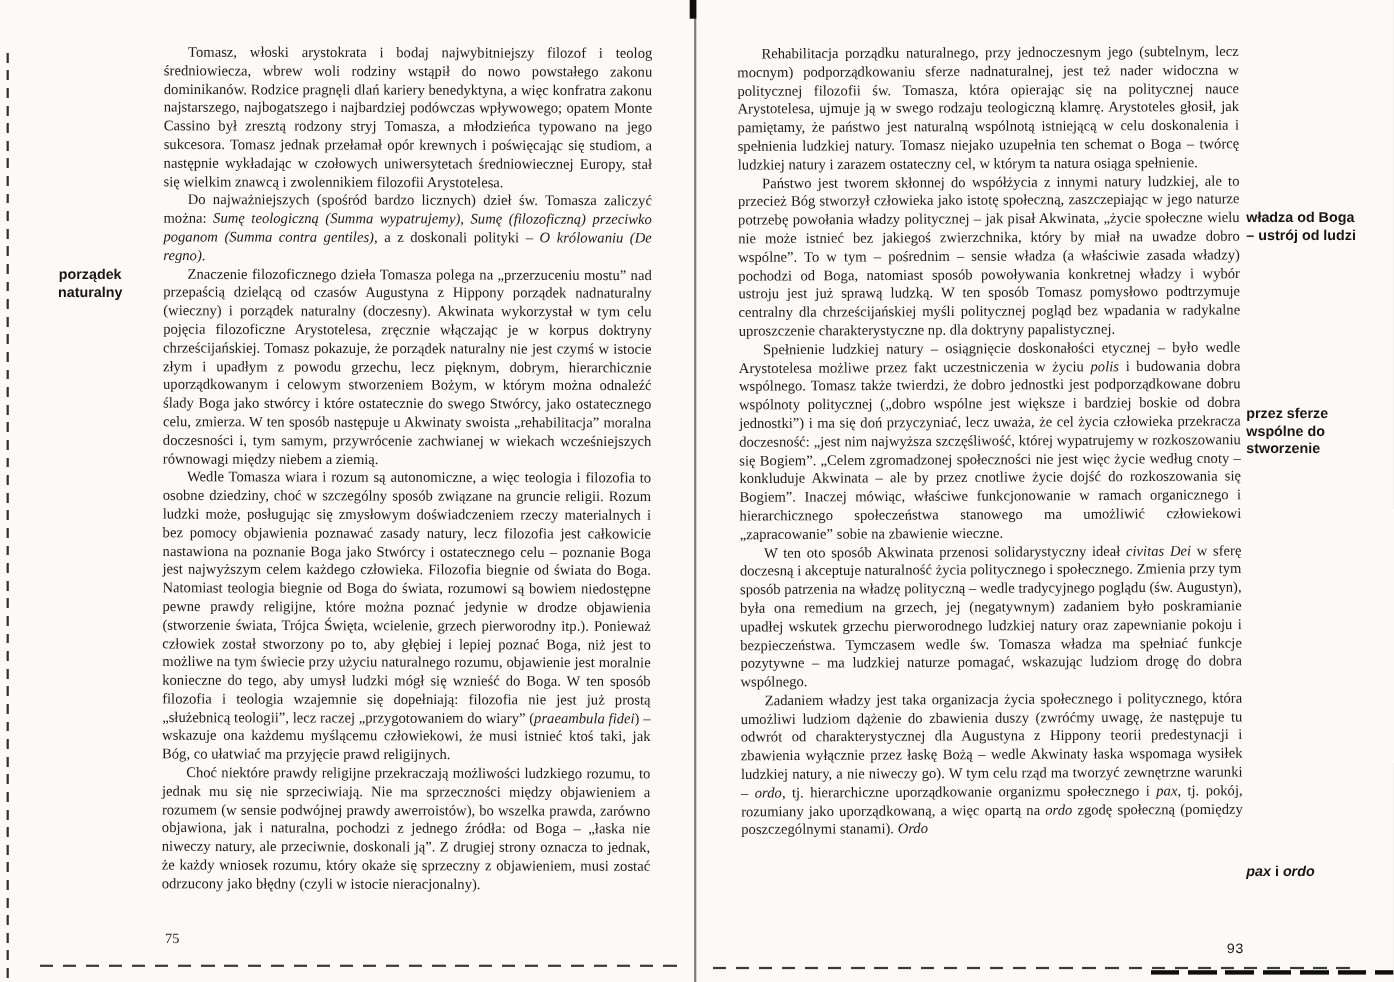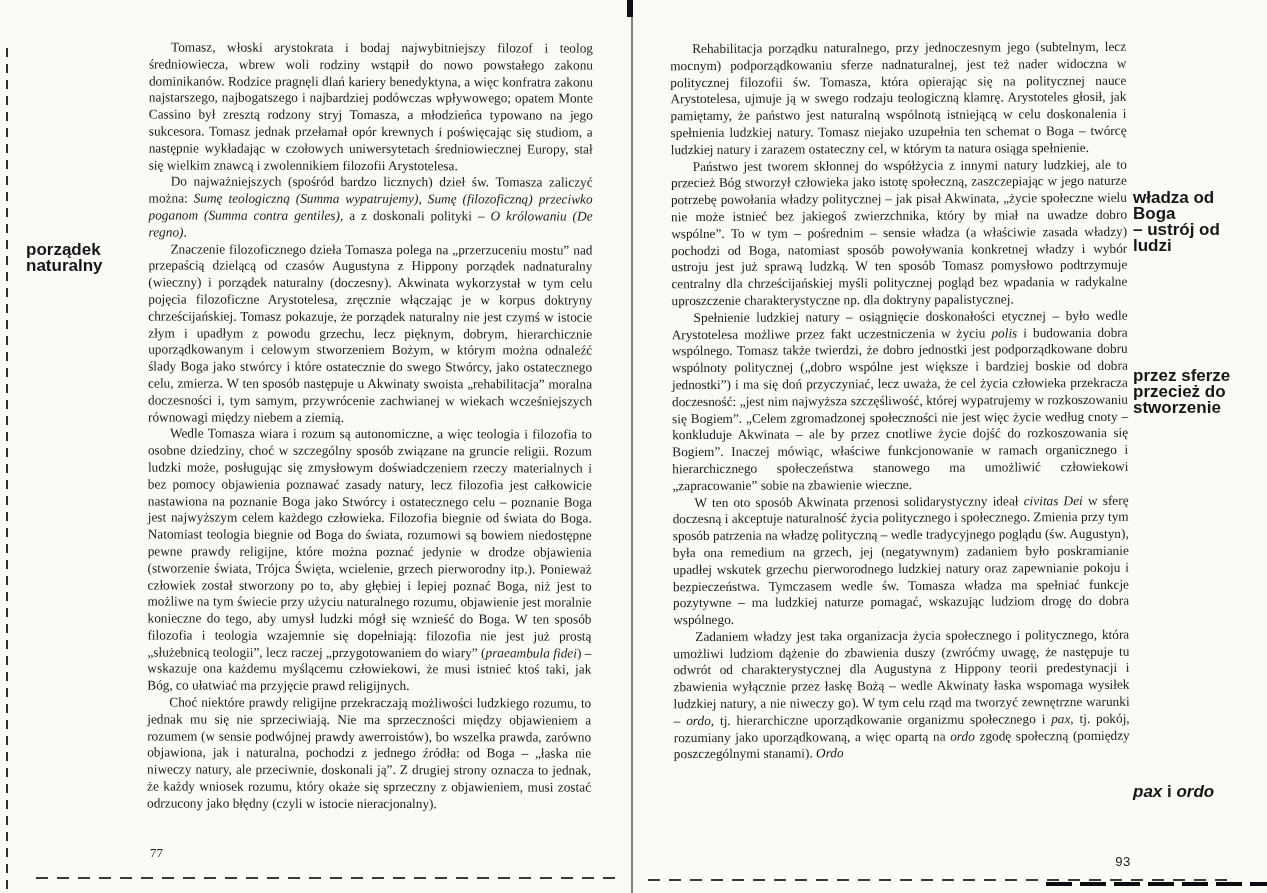--- a/index.html
+++ b/index.html
@@ -17,23 +17,23 @@
     position:absolute; text-align:justify;
     font-size:13.3px; line-height:16.8px;
   }
   .page.left  .body-text { left:148px; top:40px; width:444px; transform:rotate(0.15deg); }
   .page.right .body-text { left:39px;  top:40px; width:456px; transform:rotate(-0.3deg); }
   .para { text-indent:22px; }
   .para i { font-style:italic; }
   .margin-note {
     position:absolute;
     font-family:"Liberation Sans","DejaVu Sans",sans-serif;
-    font-weight:bold; font-size:17px; line-height:16px; color:#161616;
+    font-weight:bold; font-size:13px; line-height:16px; color:#161616;
   }
-  .page.left  .margin-note { left:26px;  width:112px; text-align:left; }
+  .page.left  .margin-note { left:26px;  width:112px; text-align:center; }
   .page.right .margin-note { left:500px; width:124px; text-align:left; }
   .page-number { position:absolute; font-size:13px; color:#1b1b1b; }
   .pn-left  { left:150px; top:845px; }
   .pn-right { left:482px; top:855px;font-family:Liberation Mono, monospace; }
 
   
   .spine-line { position:absolute; left:631px; top:0; width:2px; height:893px; background:#4a4a4a; opacity:.7; }
   .spine-top-mark { position:absolute; left:627px; top:0; width:6px; height:17px; background:#101010; }
   .edge-marks-left {
     position:absolute; left:6px; top:48px; width:2px; height:845px;
@@ -62,31 +62,31 @@
         <div><span>porządek</span></div>
         <div><span>naturalny</span></div>
       </div>
     <div class="body-text">
       <p class="para"><span>Tomasz, włoski arystokrata i bodaj najwybitniejszy filozof i teolog średniowiecza, wbrew woli rodziny wstąpił do nowo powstałego zakonu dominikanów. Rodzice pragnęli dlań kariery benedyktyna, a więc konfratra zakonu najstarszego, najbogatszego i najbardziej podówczas wpływowego; opatem Monte Cassino był zresztą rodzony stryj Tomasza, a młodzieńca typowano na jego sukcesora. Tomasz jednak przełamał opór krewnych i poświęcając się studiom, a następnie wykładając w czołowych uniwersytetach średniowiecznej Europy, stał się wielkim znawcą i zwolennikiem filozofii Arystotelesa.</span></p>
       <p class="para"><span>Do najważniejszych (spośród bardzo licznych) dzieł św. Tomasza zaliczyć można: </span><i>Sumę teologiczną (Summa wypatrujemy)</i><span>, </span><i>Sumę (filozoficzną) przeciwko poganom (Summa contra gentiles)</i><span>, a z doskonali polityki – </span><i>O królowaniu (De regno)</i><span>.</span></p>
       <p class="para"><span>Znaczenie filozoficznego dzieła Tomasza polega na „przerzuceniu mostu” nad przepaścią dzielącą od czasów Augustyna z Hippony porządek nadnaturalny (wieczny) i porządek naturalny (doczesny). Akwinata wykorzystał w tym celu pojęcia filozoficzne Arystotelesa, zręcznie włączając je w korpus doktryny chrześcijańskiej. Tomasz pokazuje, że porządek naturalny nie jest czymś w istocie złym i upadłym z powodu grzechu, lecz pięknym, dobrym, hierarchicznie uporządkowanym i celowym stworzeniem Bożym, w którym można odnaleźć ślady Boga jako stwórcy i które ostatecznie do swego Stwórcy, jako ostatecznego celu, zmierza. W ten sposób następuje u Akwinaty swoista „rehabilitacja” moralna doczesności i, tym samym, przywrócenie zachwianej w wiekach wcześniejszych równowagi między niebem a ziemią.</span></p>
       <p class="para"><span>Wedle Tomasza wiara i rozum są autonomiczne, a więc teologia i filozofia to osobne dziedziny, choć w szczególny sposób związane na gruncie religii. Rozum ludzki może, posługując się zmysłowym doświadczeniem rzeczy materialnych i bez pomocy objawienia poznawać zasady natury, lecz filozofia jest całkowicie nastawiona na poznanie Boga jako Stwórcy i ostatecznego celu – poznanie Boga jest najwyższym celem każdego człowieka. Filozofia biegnie od świata do Boga. Natomiast teologia biegnie od Boga do świata, rozumowi są bowiem niedostępne pewne prawdy religijne, które można poznać jedynie w drodze objawienia (stworzenie świata, Trójca Święta, wcielenie, grzech pierworodny itp.). Ponieważ człowiek został stworzony po to, aby głębiej i lepiej poznać Boga, niż jest to możliwe na tym świecie przy użyciu naturalnego rozumu, objawienie jest moralnie konieczne do tego, aby umysł ludzki mógł się wznieść do Boga. W ten sposób filozofia i teologia wzajemnie się dopełniają: filozofia nie jest już prostą „służebnicą teologii”, lecz raczej „przygotowaniem do wiary” (</span><i>praeambula fidei</i><span>) – wskazuje ona każdemu myślącemu człowiekowi, że musi istnieć ktoś taki, jak Bóg, co ułatwiać ma przyjęcie prawd religijnych.</span></p>
       <p class="para"><span>Choć niektóre prawdy religijne przekraczają możliwości ludzkiego rozumu, to jednak mu się nie sprzeciwiają. Nie ma sprzeczności między objawieniem a rozumem (w sensie podwójnej prawdy awerroistów), bo wszelka prawda, zarówno objawiona, jak i naturalna, pochodzi z jednego źródła: od Boga – „łaska nie niweczy natury, ale przeciwnie, doskonali ją”. Z drugiej strony oznacza to jednak, że każdy wniosek rozumu, który okaże się sprzeczny z objawieniem, musi zostać odrzucony jako błędny (czyli w istocie nieracjonalny).</span></p>
     </div>
-    <div class="page-number pn-left">77</div>
+    <div class="page-number pn-left">75</div>
   </div>
 
   <div class="page right">
     <div class="margin-note" style="top:190px">
         <div><span>władza od Boga</span></div>
         <div><span>– ustrój od ludzi</span></div>
       </div>
     <div class="margin-note" style="top:368px">
         <div><span>przez sferze</span></div>
-        <div><span>przecież do</span></div>
+        <div><span>wspólne do</span></div>
         <div><span>stworzenie</span></div>
       </div>
     <div class="margin-note" style="top:784px">
         <div><i>pax</i><span> i </span><i>ordo</i></div>
       </div>
     <div class="body-text">
       <p class="para"><span>Rehabilitacja porządku naturalnego, przy jednoczesnym jego (subtelnym, lecz mocnym) podporządkowaniu sferze nadnaturalnej, jest też nader widoczna w politycznej filozofii św. Tomasza, która opierając się na politycznej nauce Arystotelesa, ujmuje ją w swego rodzaju teologiczną klamrę. Arystoteles głosił, jak pamiętamy, że państwo jest naturalną wspólnotą istniejącą w celu doskonalenia i spełnienia ludzkiej natury. Tomasz niejako uzupełnia ten schemat o Boga – twórcę ludzkiej natury i zarazem ostateczny cel, w którym ta natura osiąga spełnienie.</span></p>
       <p class="para"><span>Państwo jest tworem skłonnej do współżycia z innymi natury ludzkiej, ale to przecież Bóg stworzył człowieka jako istotę społeczną, zaszczepiając w jego naturze potrzebę powołania władzy politycznej – jak pisał Akwinata, „życie społeczne wielu nie może istnieć bez jakiegoś zwierzchnika, który by miał na uwadze dobro wspólne”. To w tym – pośrednim – sensie władza (a właściwie zasada władzy) pochodzi od Boga, natomiast sposób powoływania konkretnej władzy i wybór ustroju jest już sprawą ludzką. W ten sposób Tomasz pomysłowo podtrzymuje centralny dla chrześcijańskiej myśli politycznej pogląd bez wpadania w radykalne uproszczenie charakterystyczne np. dla doktryny papalistycznej.</span></p>
       <p class="para"><span>Spełnienie ludzkiej natury – osiągnięcie doskonałości etycznej – było wedle Arystotelesa możliwe przez fakt uczestniczenia w życiu </span><i>polis</i><span> i budowania dobra wspólnego. Tomasz także twierdzi, że dobro jednostki jest podporządkowane dobru wspólnoty politycznej („dobro wspólne jest większe i bardziej boskie od dobra jednostki”) i ma się doń przyczyniać, lecz uważa, że cel życia człowieka przekracza doczesność: „jest nim najwyższa szczęśliwość, której wypatrujemy w rozkoszowaniu się Bogiem”. „Celem zgromadzonej społeczności nie jest więc życie według cnoty – konkluduje Akwinata – ale by przez cnotliwe życie dojść do rozkoszowania się Bogiem”. Inaczej mówiąc, właściwe funkcjonowanie w ramach organicznego i hierarchicznego społeczeństwa stanowego ma umożliwić człowiekowi „zapracowanie” sobie na zbawienie wieczne.</span></p>
       <p class="para"><span>W ten oto sposób Akwinata przenosi solidarystyczny ideał </span><i>civitas Dei</i><span> w sferę doczesną i akceptuje naturalność życia politycznego i społecznego. Zmienia przy tym sposób patrzenia na władzę polityczną – wedle tradycyjnego poglądu (św. Augustyn), była ona remedium na grzech, jej (negatywnym) zadaniem było poskramianie upadłej wskutek grzechu pierworodnego ludzkiej natury oraz zapewnianie pokoju i bezpieczeństwa. Tymczasem wedle św. Tomasza władza ma spełniać funkcje pozytywne – ma ludzkiej naturze pomagać, wskazując ludziom drogę do dobra wspólnego.</span></p>

